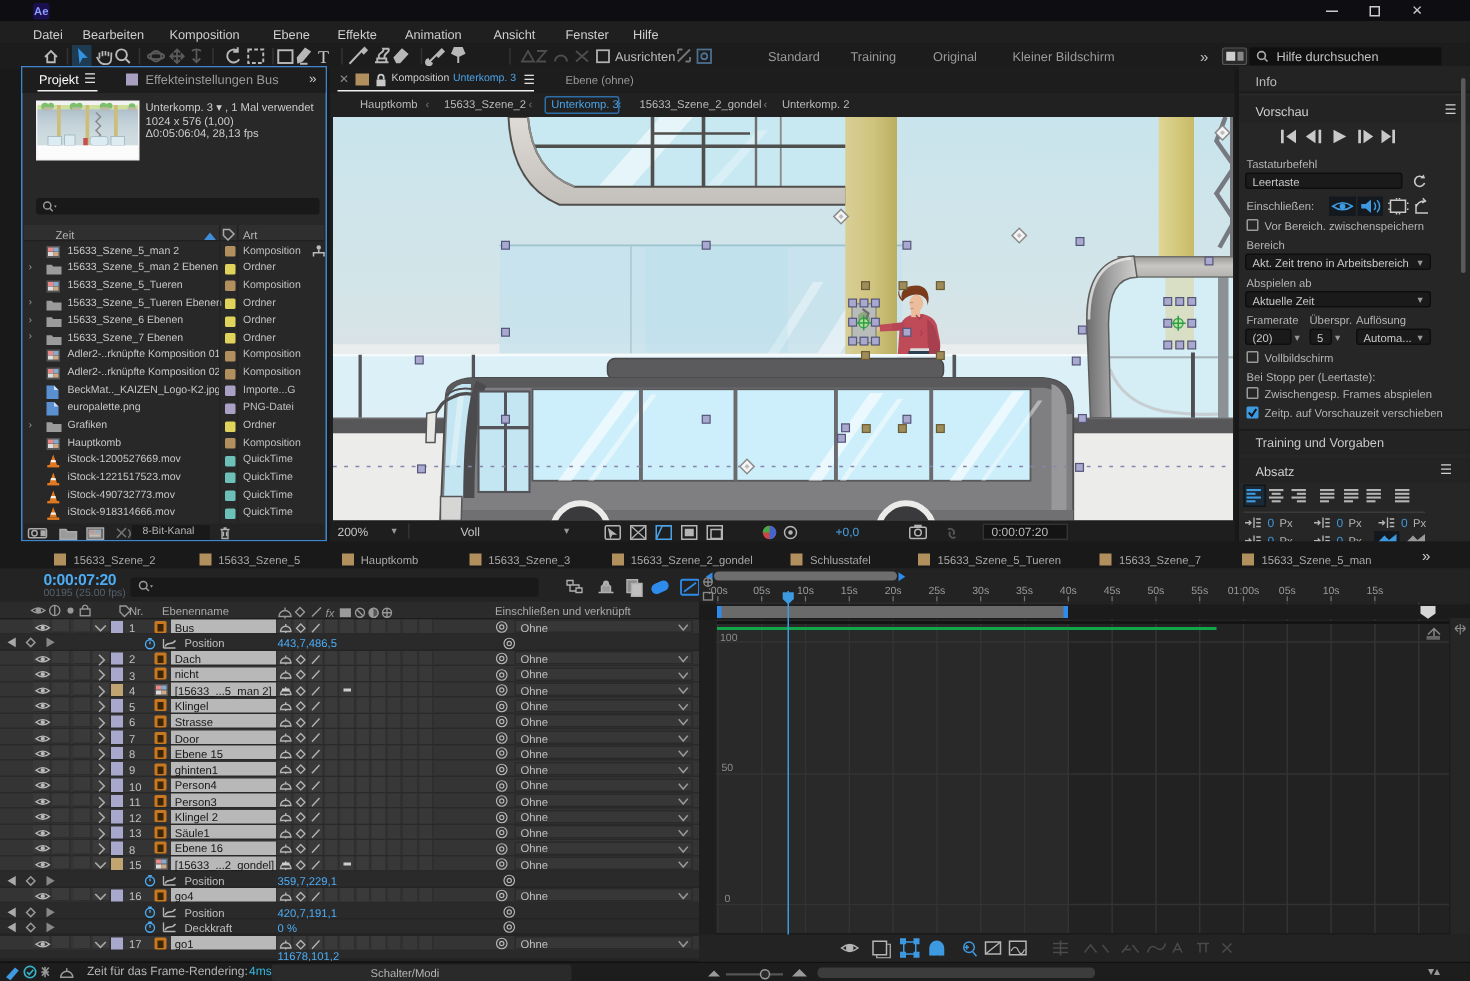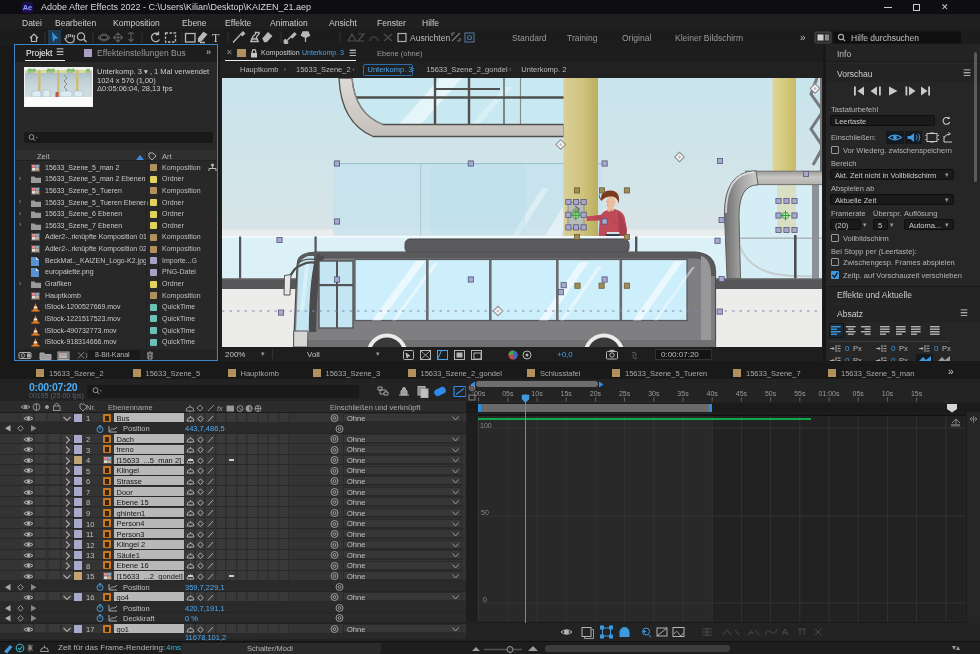--- a/index.html
+++ b/index.html
@@ -2,21 +2,20 @@
 <html><head><meta charset="utf-8"><style>
 *{margin:0;padding:0;box-sizing:border-box;}
 html,body{width:980px;height:654px;overflow:hidden;background:#181818;font-family:"Liberation Sans",sans-serif;}
 .a{position:absolute;}
 .tx{position:absolute;white-space:nowrap;color:#c2c2c2;}
 svg{position:absolute;overflow:visible;}
 </style></head><body>
 
 <div class="a" style="left:0;top:0;width:980px;height:14px;background:#0e0e12;">
  <div class="a" style="left:22px;top:1.5px;width:11px;height:11px;background:#1b0f4e;border-radius:2px;color:#8f9fff;font-size:7.5px;font-weight:bold;text-align:center;line-height:11px;">Ae</div>
- <div class="tx" style="left:41px;top:2px;font-size:9px;color:#d8d8d8;">Adobe After Effects 2022 - C:\Users\Kilian\Desktop\KAIZEN_21.aep</div>
  <div class="a" style="left:884px;top:7px;width:8px;height:1.2px;background:#cccccc;"></div>
  <div class="a" style="left:913px;top:3.5px;width:7px;height:7px;border:1px solid #cccccc;"></div>
  <div class="tx" style="left:941px;top:2px;font-size:9px;color:#cccccc;">✕</div>
 </div>
 
 <div class="a" style="left:0;top:14px;width:980px;height:15px;background:#1f1f1f;">
     <div class="tx" style="left:22px;top:4px;font-size:8.5px;color:#cfcfcf;">Datei</div>
     <div class="tx" style="left:55px;top:4px;font-size:8.5px;color:#cfcfcf;">Bearbeiten</div>
     <div class="tx" style="left:113px;top:4px;font-size:8.5px;color:#cfcfcf;">Komposition</div>
     <div class="tx" style="left:182px;top:4px;font-size:8.5px;color:#cfcfcf;">Ebene</div>
@@ -619,24 +618,24 @@
     <path d="M30 4 a3.5 3.5 0 0 1 0 5 M32 2.5 a5.5 5.5 0 0 1 0 8" stroke="#3e9ae0" fill="none" stroke-width="1"></path>
       <g stroke="#c9c9c9" fill="none">
       <rect x="41" y="2.5" width="10" height="8"></rect>
       <path d="M39.5 4.5 h1 M39.5 8.5 h1 M52 4.5 h1 M52 8.5 h1 M45 1 v1 M47 1 v1 M45 11 v1 M47 11 v1"></path>
     </g>
       <g stroke="#c9c9c9" fill="none">
       <path d="M58 5 v6 h8 M58 7 a6 6 0 0 1 5.5 -4 l0 0 M62.5 1.2 l1.8 1.8 -2.2 1.2"></path>
     </g>
     </svg>
 <div class="a" style="left:831px;top:146px;width:8px;height:8px;border:1px solid #9a9a9a;border-radius:1px;"></div>
-<div class="tx" style="left:843px;top:145.5px;font-size:7.5px;color:#b5b5b5;">Vor Wiederg. zwischenspeichern</div>
+<div class="tx" style="left:843px;top:145.5px;font-size:7.5px;color:#b5b5b5;">Vor Bereich. zwischenspeichern</div>
 <div class="tx" style="left:831px;top:159px;font-size:7.5px;color:#b5b5b5;">Bereich</div>
 <div class="a" style="left:830px;top:169px;width:124px;height:11px;background:#1a1a1a;border:1px solid #0e0e0e;border-radius:2px;"></div>
-<div class="tx" style="left:835px;top:170.5px;font-size:7.5px;color:#c9c9c9;">Akt. Zeit nicht in Vollbildschirm</div>
+<div class="tx" style="left:835px;top:170.5px;font-size:7.5px;color:#c9c9c9;">Akt. Zeit treno in Arbeitsbereich</div>
 <div class="tx" style="left:945px;top:171px;font-size:7px;color:#999;">▾</div>
 <div class="tx" style="left:831px;top:184px;font-size:7.5px;color:#b5b5b5;">Abspielen ab</div>
 <div class="a" style="left:830px;top:194px;width:124px;height:11px;background:#1a1a1a;border:1px solid #0e0e0e;border-radius:2px;"></div>
 <div class="tx" style="left:835px;top:195.5px;font-size:7.5px;color:#c9c9c9;">Aktuelle Zeit</div>
 <div class="tx" style="left:945px;top:196px;font-size:7px;color:#999;">▾</div>
 <div class="tx" style="left:831px;top:209px;font-size:7.5px;color:#b5b5b5;">Framerate</div>
 <div class="tx" style="left:873px;top:209px;font-size:7.5px;color:#b5b5b5;">Überspr.</div>
 <div class="tx" style="left:904px;top:209px;font-size:7.5px;color:#b5b5b5;">Auflösung</div>
 <div class="a" style="left:830px;top:219px;width:31px;height:11px;background:#1a1a1a;border:1px solid #0e0e0e;border-radius:2px;"></div>
 <div class="tx" style="left:835px;top:220.5px;font-size:7.5px;color:#c9c9c9;">(20)</div>
@@ -651,21 +650,21 @@
 <div class="tx" style="left:843px;top:233.5px;font-size:7.5px;color:#b5b5b5;">Vollbildschirm</div>
 <div class="tx" style="left:831px;top:246.5px;font-size:7.5px;color:#b5b5b5;">Bei Stopp per (Leertaste):</div>
 <div class="a" style="left:831px;top:258px;width:8px;height:8px;border:1px solid #9a9a9a;border-radius:1px;"></div>
 <div class="tx" style="left:843px;top:257.5px;font-size:7.5px;color:#b5b5b5;">Zwischengesp. Frames abspielen</div>
 <div class="a" style="left:831px;top:271px;width:8px;height:8px;background:#3e9ae0;border-radius:1px;"></div>
 <svg class="a" style="left:831px;top:271px;" width="8" height="8">
     <path d="M1.5 4 l2 2.2 3-4.5" stroke="#10131a" stroke-width="1.3" fill="none"></path>
   </svg>
 <div class="tx" style="left:843px;top:270.5px;font-size:7.5px;color:#b5b5b5;">Zeitp. auf Vorschauzeit verschieben</div>
 <div class="a" style="left:826px;top:286px;width:154px;height:17px;background:#232323;border-top:1px solid #1a1a1a;"></div>
-<div class="tx" style="left:837px;top:290px;font-size:8.5px;color:#c9c9c9;">Effekte und Aktuelle</div>
+<div class="tx" style="left:837px;top:290px;font-size:8.5px;color:#c9c9c9;">Training und Vorgaben</div>
 <div class="a" style="left:826px;top:305px;width:154px;height:17px;background:#232323;"></div>
 <div class="tx" style="left:837px;top:309px;font-size:8.5px;color:#d0d0d0;">Absatz</div>
 <div class="tx" style="left:960px;top:308px;font-size:9px;color:#d0d0d0;">☰</div>
 <div class="a" style="left:828.5px;top:323px;width:15px;height:15px;background:#1b2935;border:1px solid #10151a;"></div>
 <svg class="a" style="left:831px;top:325.5px;" width="11" height="10">
     <rect x="0" y="0.0" width="9.6" height="1.4" fill="#3e9ae0"></rect>
     <rect x="0" y="2.5" width="6.0" height="1.4" fill="#3e9ae0"></rect>
     <rect x="0" y="5.0" width="9.6" height="1.4" fill="#3e9ae0"></rect>
     <rect x="0" y="7.5" width="6.0" height="1.4" fill="#3e9ae0"></rect>
   </svg>
@@ -941,21 +940,21 @@
     <circle cx="5.5" cy="3.5" r="1.4" fill="#bbb"></circle>
   </svg>
 <svg class="a" style="left:64.5px;top:446.15000000000003px;" width="6" height="8">
     <path d="M1 0.5 L4.5 4 L1 7.5" stroke="#aaa" fill="none" stroke-width="1.1"></path>
   </svg>
 <div class="a" style="left:73.5px;top:445.15000000000003px;width:8.5px;height:8.5px;background:#a8a8cc;"></div>
 <div class="tx" style="left:86px;top:445.65000000000003px;font-size:7.5px;color:#c0c0c0;">3</div>
 <div class="a" style="left:103px;top:445.35px;width:8px;height:8px;background:#c87820;border-radius:1px;"></div>
 <div class="a" style="left:105px;top:447.35px;width:4px;height:5px;background:#3a2508;"></div>
 <div class="a" style="left:114px;top:444.65000000000003px;width:70px;height:9.05px;background:#b8b8b8;"></div>
-<div class="tx" style="left:116.5px;top:445.35px;font-size:7.5px;color:#161616;">treno</div>
+<div class="tx" style="left:116.5px;top:445.35px;font-size:7.5px;color:#161616;">nicht</div>
 <div class="a" style="left:185px;top:444.15000000000003px;width:9.5px;height:9.55px;background:#3a3a3a;border-right:1px solid #2d2d2d;"></div>
 <div class="a" style="left:195.5px;top:444.15000000000003px;width:9.5px;height:9.55px;background:#3a3a3a;border-right:1px solid #2d2d2d;"></div>
 <div class="a" style="left:206px;top:444.15000000000003px;width:9.5px;height:9.55px;background:#3a3a3a;border-right:1px solid #2d2d2d;"></div>
 <div class="a" style="left:216.5px;top:444.15000000000003px;width:9.5px;height:9.55px;background:#3a3a3a;border-right:1px solid #2d2d2d;"></div>
 <div class="a" style="left:227px;top:444.15000000000003px;width:9.5px;height:9.55px;background:#3a3a3a;border-right:1px solid #2d2d2d;"></div>
 <div class="a" style="left:237.5px;top:444.15000000000003px;width:9.5px;height:9.55px;background:#3a3a3a;border-right:1px solid #2d2d2d;"></div>
 <div class="a" style="left:248px;top:444.15000000000003px;width:9.5px;height:9.55px;background:#3a3a3a;border-right:1px solid #2d2d2d;"></div>
 <svg class="a" style="left:186px;top:446.15000000000003px;" width="28" height="7">
     <g stroke="#b5b5b5" fill="none" stroke-width="0.9">
       <path d="M1 6 a3.5 3.5 0 0 1 7 0 Z M4.5 1 v1.5 M4.5 6 v1"></path>

